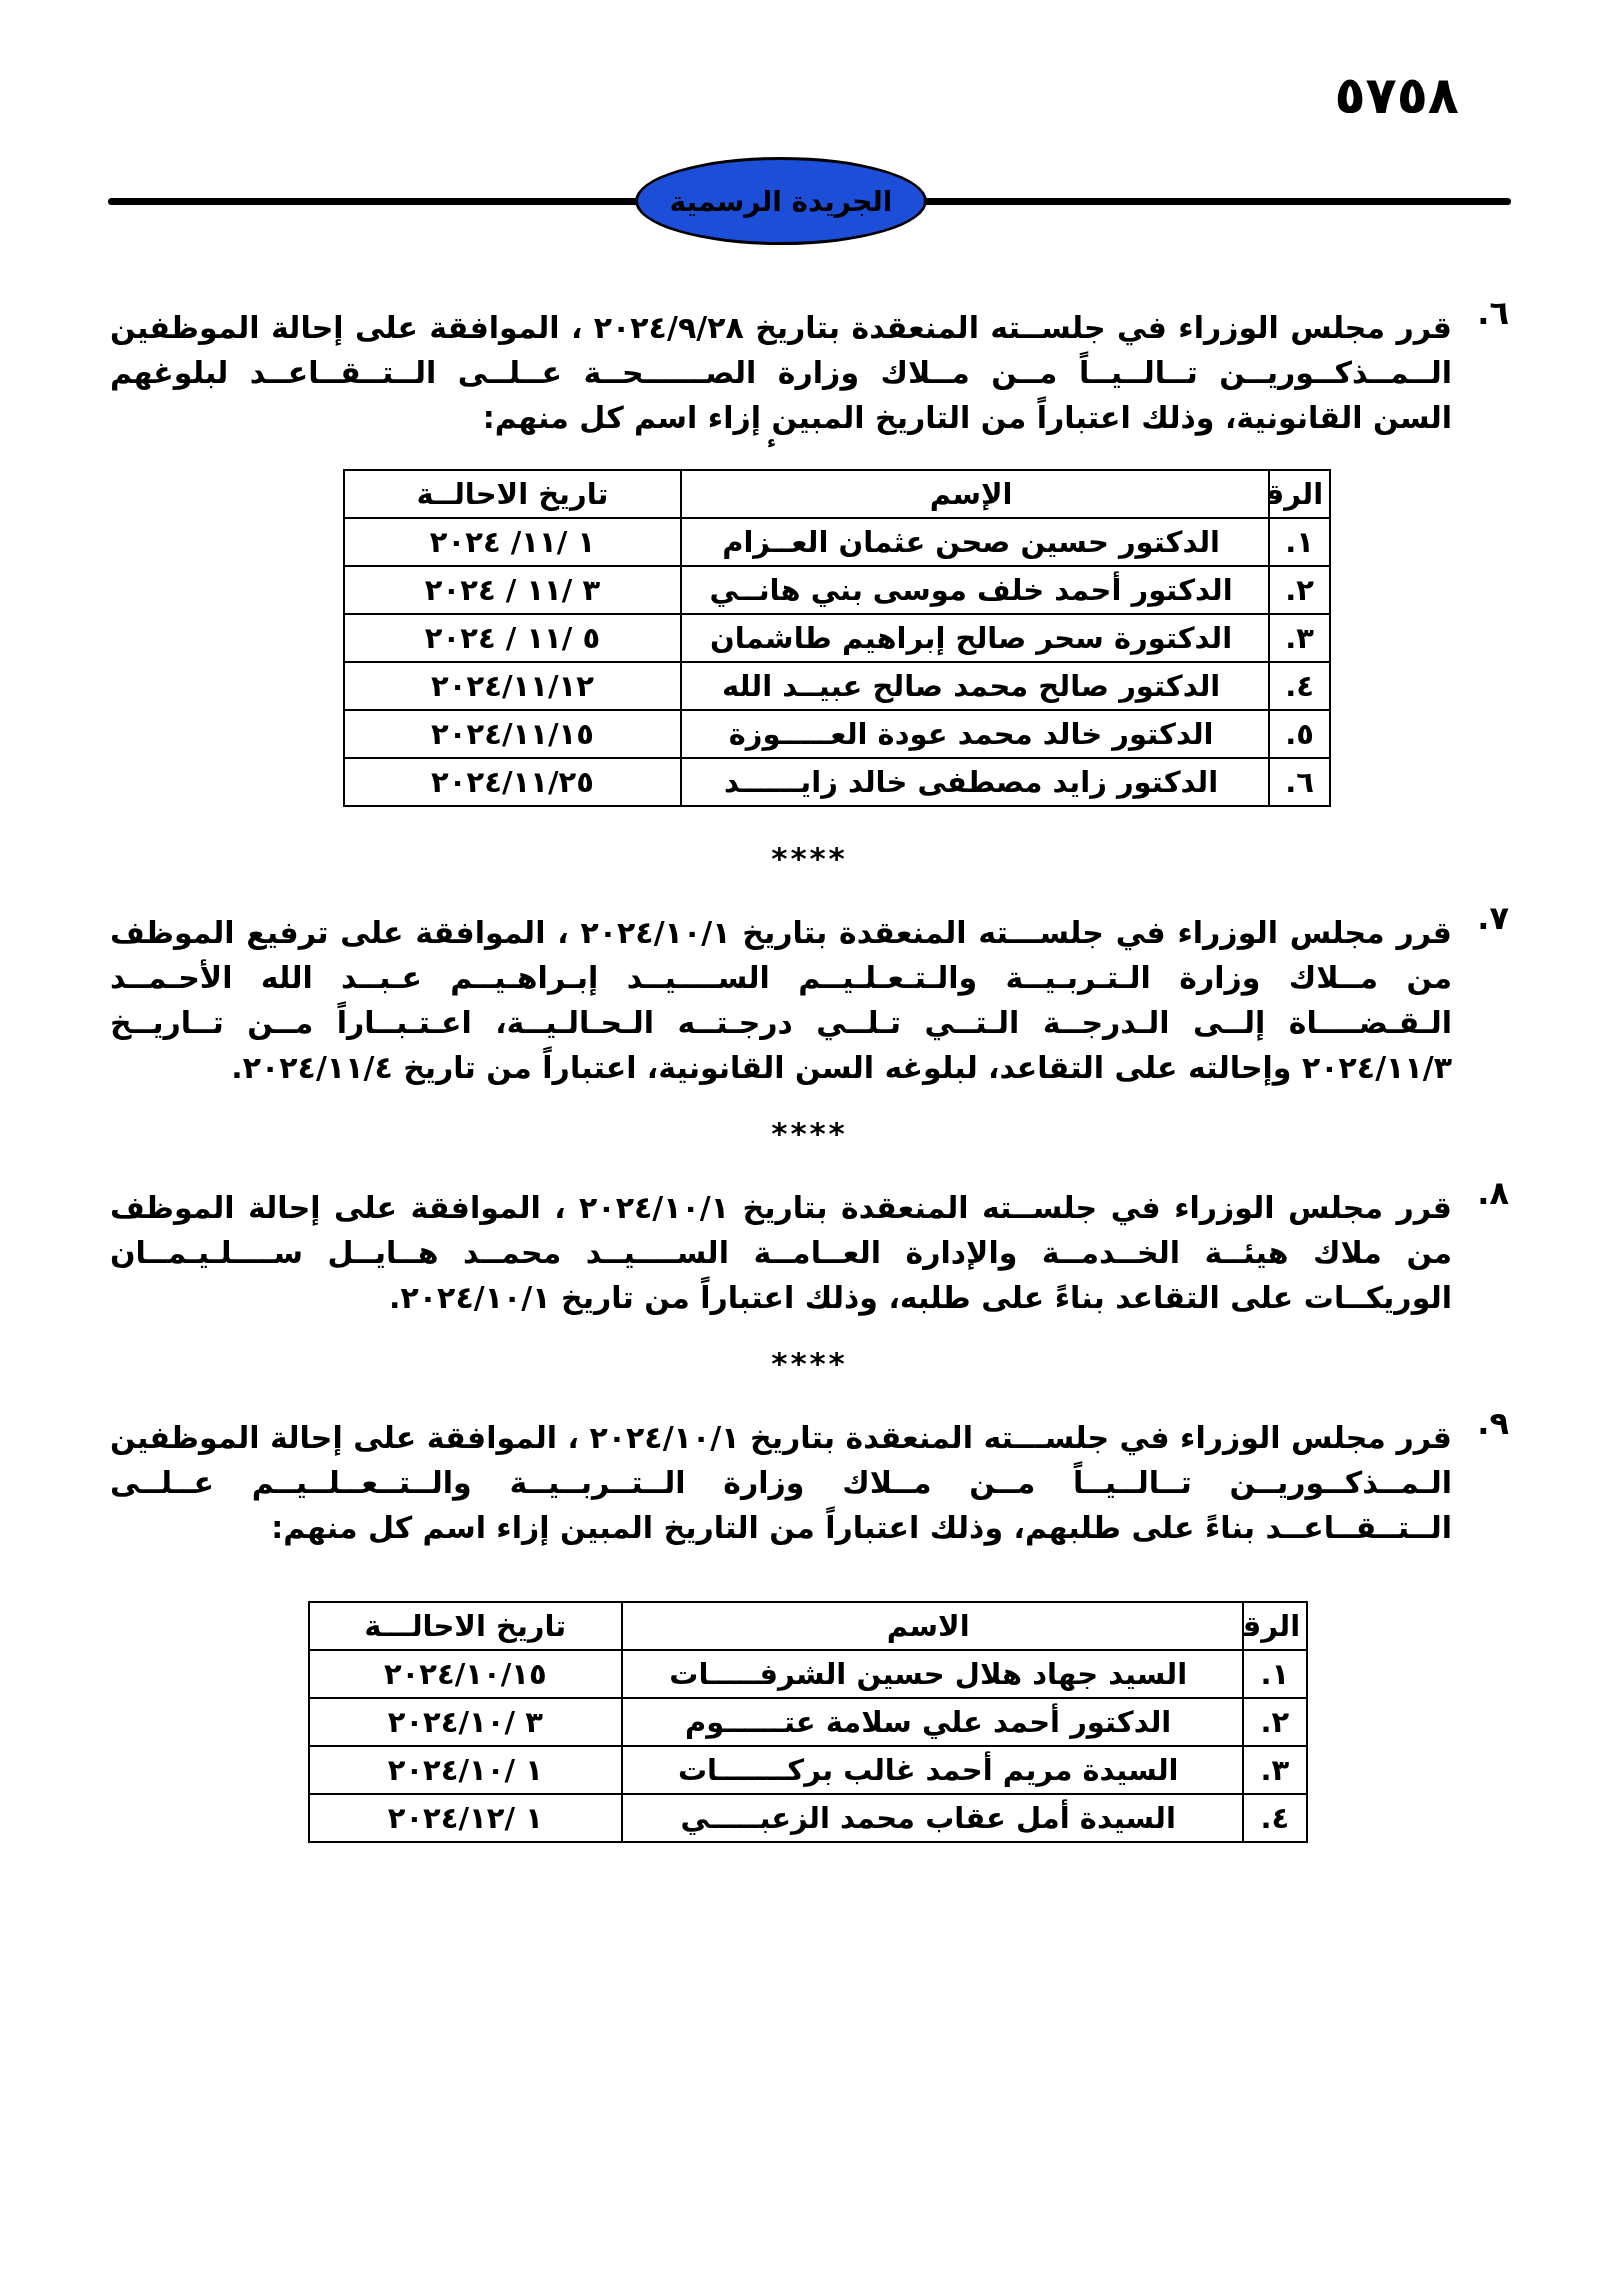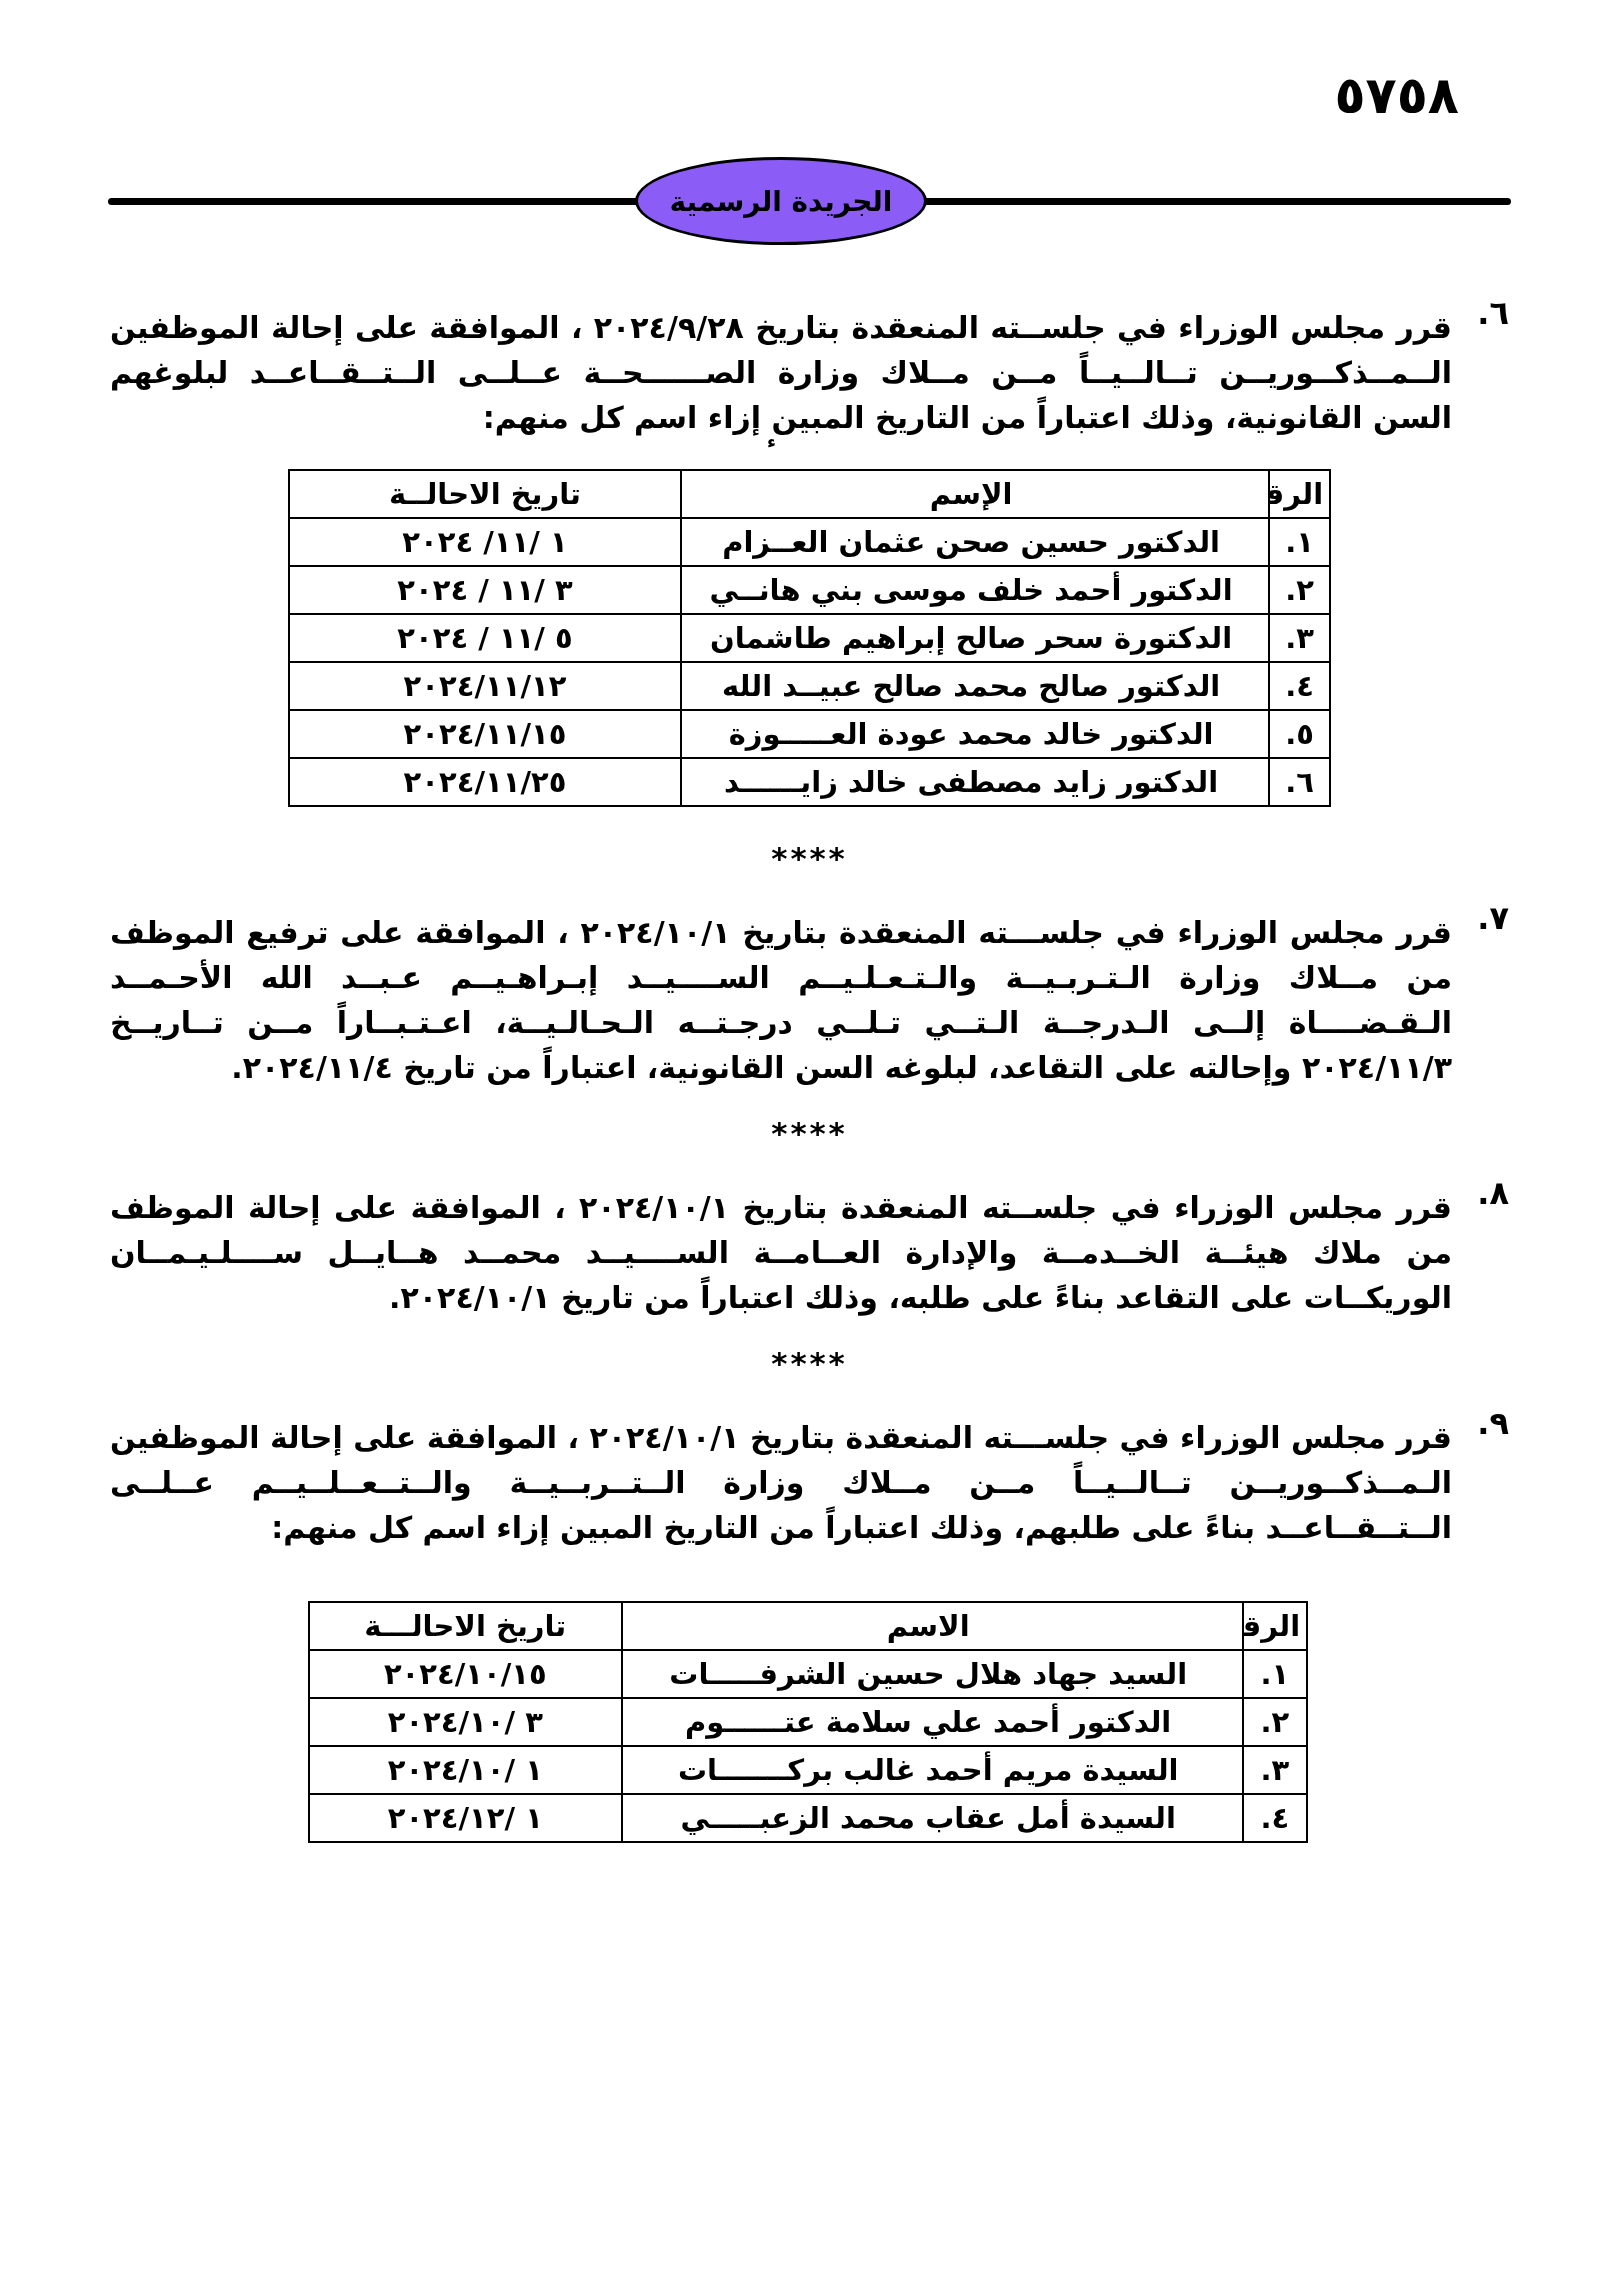--- a/index.html
+++ b/index.html
@@ -15,42 +15,42 @@
     position:absolute; top:59px; right:162px;
     font-size:51px; letter-spacing:9.8px; font-weight:700;margin-top:7px;
   }
   .banner { position:absolute; top:155px; left:108px; right:110px; height:92px; }
   .banner-rule {
     position:absolute; top:43px; left:0; right:0; height:6.9px;
     background:#000; border-radius:3.9px;
   }
   .banner-oval {
     position:absolute; top:2px; left:527px; width:292px; height:88px;
-    border:3.9px solid #000; border-radius:50%; background:#8b5cf6;
+    border:3.9px solid #000; border-radius:50%; background:#1d4ed8;
     display:flex; align-items:center; justify-content:center;
   }
   .banner-oval span { font-size:28px; font-weight:700; }
 
   .content { position:absolute; top:289px; left:110px; right:112px; }
 
   .item { display:flex; align-items:flex-start; font-size:30px; line-height:1.5; }
   .item-num { flex:0 0 57px; font-size:32px; }
   .item-text { flex:1; text-align:justify;margin-top:16px; }
 
   .sep { text-align:center; font-size:31px; letter-spacing:2.9px; margin:25.5px 0 17.6px; }
 
   table.t { border-collapse:collapse; border:2.9px solid #000; font-size:29px; table-layout:fixed; }
   .t th, .t td { border:2px solid #000; height:48px; padding:0 5.9px; font-weight:700; overflow:hidden; white-space:nowrap; }
   .t thead th { text-align:center; }
   .t .c-num  { width:61px; text-align:center; }
   .t .c-name { text-align:center; padding-right:13.7px; }
   .t .c-date { text-align:center; }
   .t1 { width:988px; margin:29px 178px 33px 0; }
   .t1 .c-name { width:588px; }
-  .t1 .c-date { width:392px; }
+  .t1 .c-date { width:337px; }
   .t2 { width:1000px; margin:51px 201px 0 0; }
   .t2 .c-name { width:588px; }
   .t2 .c-date { width:296px; }
 
   .date { direction:ltr; unicode-bidi:isolate; display:inline-block; }
 
   .artifact { position:absolute; top:143px; right:733px; font-size:17.6px; }
 </style>
 </head>
 <body>

